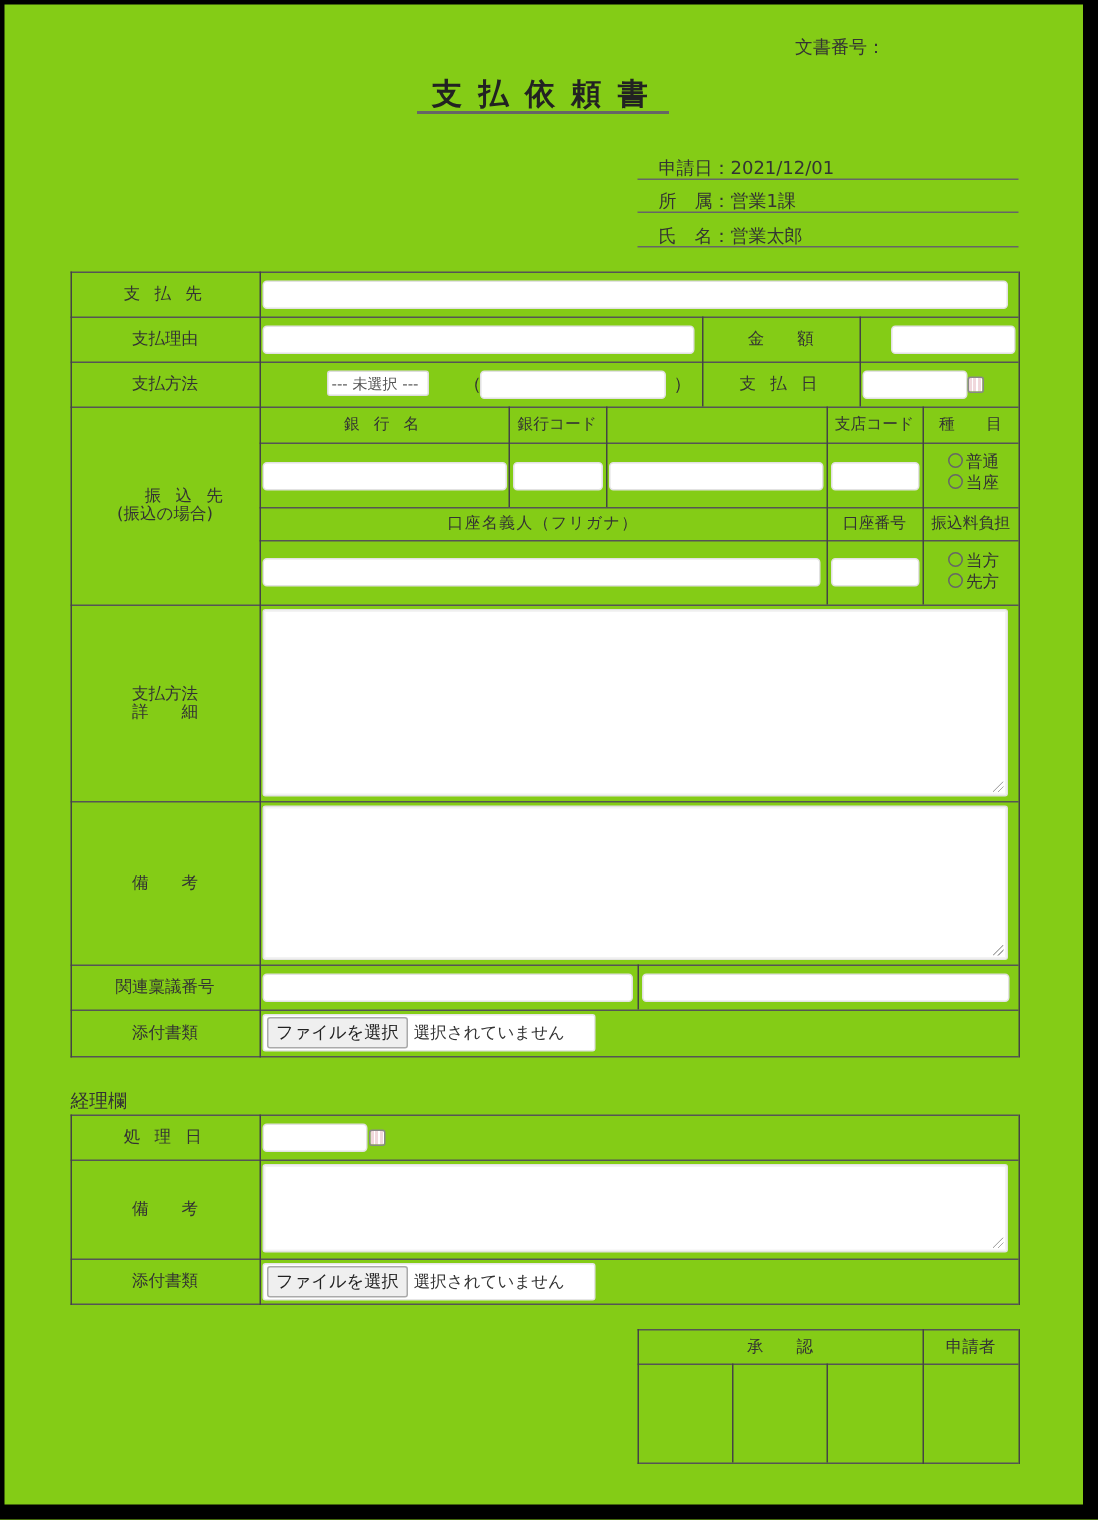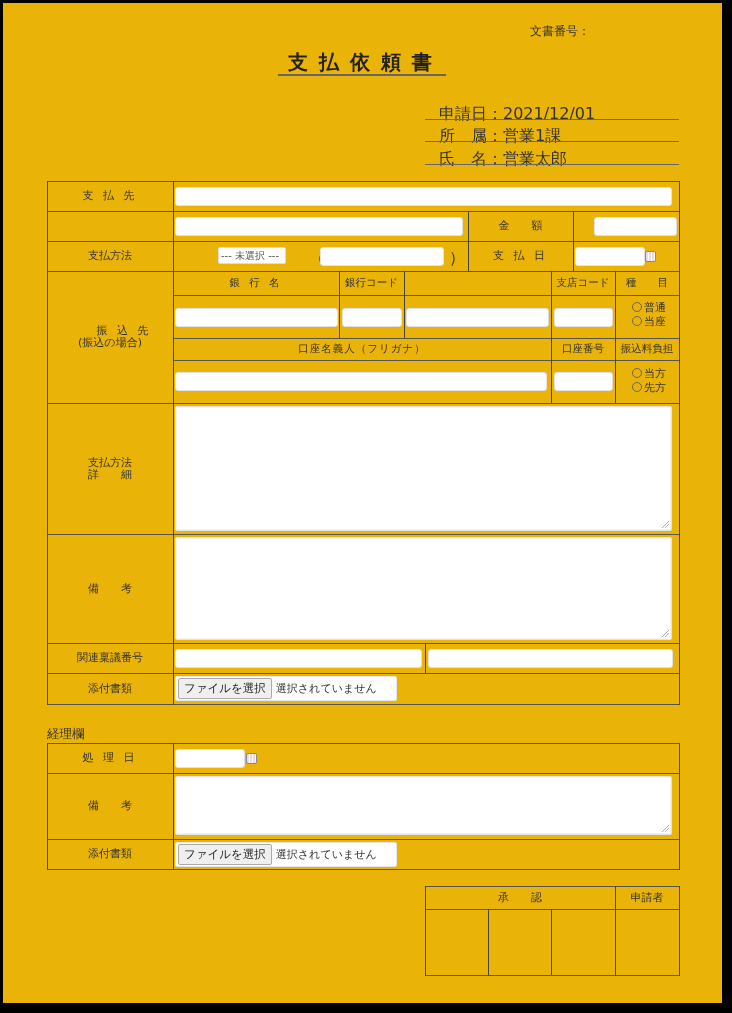--- a/index.html
+++ b/index.html
@@ -1,20 +1,20 @@
 <!DOCTYPE html>
 <html><head>
 <meta charset="utf-8">
 <style>
   html, body { margin:0; padding:0; }
   body { width:732px; height:1013px; background:#000; position:relative; overflow:hidden;
     font-family:"DejaVu Sans","Liberation Sans",sans-serif; color:#222; }
-  .page { position:absolute; left:3px; top:3px; width:719px; height:1000px; background:#eab308; }
+  .page { position:absolute; left:3px; top:3px; width:719px; height:1000px; background:#84cc16; }
   .abs { position:absolute; }
-  .txt { font-size:16px; color:#333; white-space:nowrap; }
+  .txt { font-size:12px; color:#333; white-space:nowrap; }
   .hline { position:absolute; height:0; border-top:1.5px solid #555; }
   .vline { position:absolute; width:0; border-left:1.5px solid #444; }
   .cell-label { position:absolute; display:flex; align-items:center; justify-content:center;
     font-size:11px; color:#333; text-align:center; line-height:1.05; }
   .input { position:absolute; box-sizing:border-box; border:1px solid #e2e2e2; border-radius:3px; background:#fff; }
   .textarea { position:absolute; box-sizing:border-box; border:1px solid #e2e2e2; border-radius:2px; background:#fff; box-shadow: inset 0 0 0 1px #f3f3f3; }
   .grip { position:absolute; right:2px; bottom:2px; width:7px; height:7px;
     background: linear-gradient(135deg, transparent 45%, #aaa 46%, #aaa 52%, transparent 53%, transparent 70%, #aaa 71%, #aaa 77%, transparent 78%); }
   .cal { position:absolute; width:11px; height:11px; box-sizing:border-box; border:1px solid #888; border-radius:2px;
     background: repeating-linear-gradient(90deg,#f0d8dc 0 2px,#fff 2px 3px); }
@@ -64,20 +64,21 @@
   <div class="vline" style="left:570px;top:208px;height:60px;"></div>
   <div class="vline" style="left:336px;top:268px;height:67px;border-left-width:1px;"></div>
   <div class="vline" style="left:401px;top:268px;height:67px;border-left-width:1px;"></div>
   <div class="vline" style="left:548px;top:268px;height:132px;border-left-width:1px;"></div>
   <div class="vline" style="left:612px;top:268px;height:132px;border-left-width:1px;"></div>
   <div class="vline" style="left:422px;top:640px;height:30px;border-left-width:1px;"></div>
 
   <div class="cell-label" style="left:44px;top:178px;width:126px;height:30px;letter-spacing:3px;">支 払 先</div>
   <div class="input" style="left:172px;top:184px;width:497px;height:19px;"></div>
 
+  <div class="cell-label" style="left:44px;top:208px;width:126px;height:30px;">支払理由</div>
   <div class="input" style="left:172px;top:214px;width:288px;height:19px;"></div>
   <div class="cell-label" style="left:465px;top:208px;width:105px;height:30px;">金　　額</div>
   <div class="input" style="left:591px;top:214px;width:83px;height:19px;"></div>
 
   <div class="cell-label" style="left:44px;top:238px;width:126px;height:30px;">支払方法</div>
   <div class="select" style="left:171px;top:244px;width:68px;height:17px;margin-left:44px;">--- 未選択 ---</div>
   <div class="abs txt" style="left:306px;top:245px;">（</div>
   <div class="input" style="left:317px;top:244px;width:124px;height:19px;"></div>
   <div class="abs txt" style="left:446px;top:245px;">）</div>
   <div class="cell-label" style="left:465px;top:238px;width:105px;height:30px;letter-spacing:3px;">支 払 日</div>

